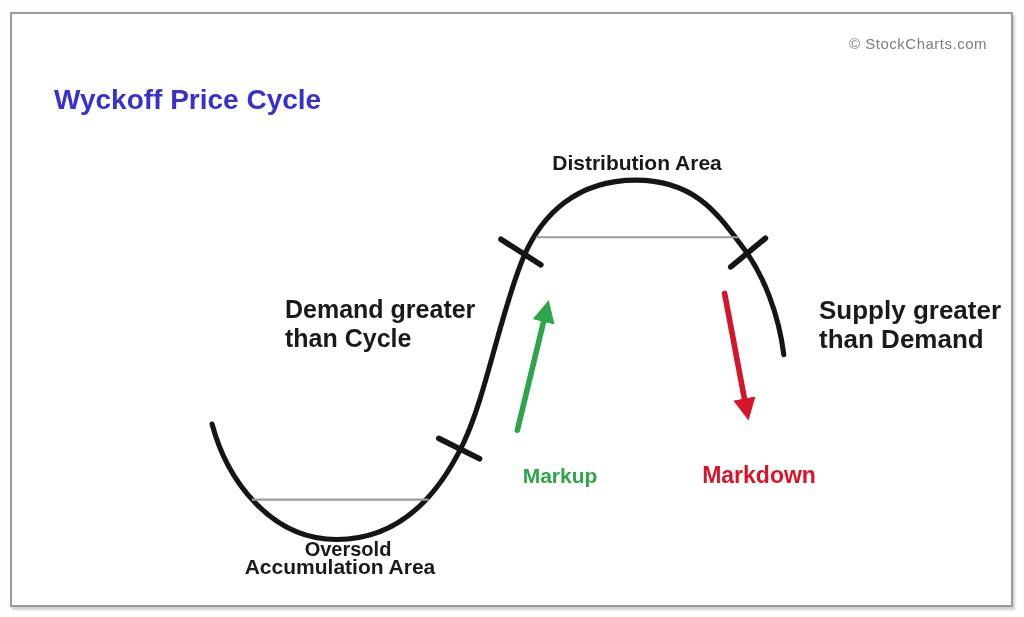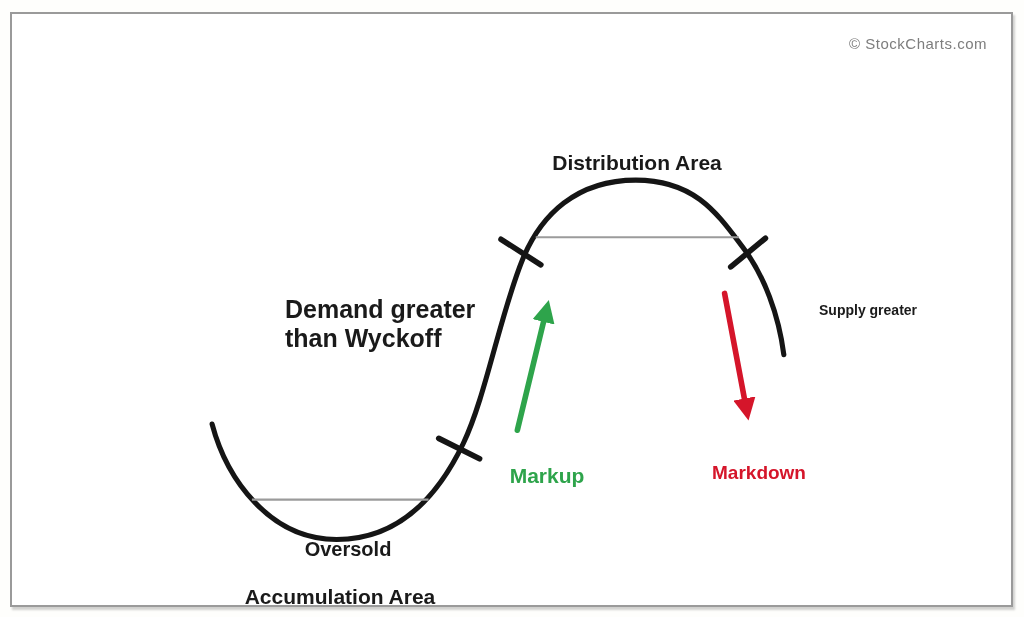--- a/index.html
+++ b/index.html
@@ -48,34 +48,35 @@
   .lbl {
     position: absolute;
     font-weight: bold; color: var(--label-black);
     white-space: nowrap;
     margin-top: 12px;
   }
   .lbl.centered { transform: translateX(-50%); text-align: center; }
   .lbl-distribution { left: 625px; top: 125px; font-size: 21px; }
   .lbl-overbought   { left: 616px; top: 199px; font-size: 20px; }
   .lbl-oversold     { left: 336px; top: 512px; font-size: 20px; }
-  .lbl-accumulation { left: 328px; top: 559px; font-size: 21px; }
+  .lbl-accumulation { left: 328px; top: 529px; font-size: 21px; }
   .lbl-demand { left: 273px; top: 269px; font-size: 25px; line-height: 29px; }
-  .lbl-supply { left: 807px; top: 270px; font-size: 14px; line-height: 29px; }
-  .lbl-markup   { left: 535px; top: 438px; font-size: 21px; color: var(--markup-green); }
-  .lbl-markdown { left: 747px; top: 436px; font-size: 19px; color: var(--markdown-red); }
+  .lbl-supply { left: 807px; top: 270px; font-size: 26px; line-height: 29px; }
+  .lbl-markup   { left: 548px; top: 438px; font-size: 21px; color: var(--markup-green); }
+  .lbl-markdown { left: 747px; top: 436px; font-size: 23px; color: var(--markdown-red); }
   .lbl-line { display: block; }
 </style>
 </head>
 <body>
 
 <div class="canvas">
   <div class="frame">
 
     <div class="copyright">© StockCharts.com</div>
+    <div class="title">Wyckoff Price Cycle</div>
 
     <svg class="diagram-svg" viewBox="10 12 1003 595" width="1003" height="595" style="left:0;top:0;">
       <defs>
         <marker id="ah-green" viewBox="0 0 10 10" refX="6.5" refY="5" markerWidth="4" markerHeight="4" orient="auto">
           <path class="ah-green" d="M0 0 L10 5 L0 10 z"></path>
         </marker>
         <marker id="ah-red" viewBox="0 0 10 10" refX="6.5" refY="5" markerWidth="4" markerHeight="4" orient="auto">
           <path class="ah-red" d="M0 0 L10 5 L0 10 z"></path>
         </marker>
       </defs>
@@ -99,25 +100,26 @@
       <line class="arrow-green" x1="505" y1="415" x2="534" y2="295" marker-end="url(#ah-green)"></line>
 
       <line class="arrow-red" x1="708" y1="281" x2="730" y2="398" marker-end="url(#ah-red)"></line>
     </svg>
 
     <div class="lbl centered lbl-distribution">Distribution Area</div>
 
 
     <div class="lbl lbl-demand">
       <span class="lbl-line">Demand greater</span>
-      <span class="lbl-line">than Wyckoff</span>
+      <span class="lbl-line">than Cycle</span>
     </div>
 
     <div class="lbl lbl-supply">
       <span class="lbl-line">Supply greater</span>
+      <span class="lbl-line">than Demand</span>
     </div>
 
     <div class="lbl centered lbl-markup">Markup</div>
 
     <div class="lbl centered lbl-markdown">Markdown</div>
 
     <div class="lbl centered lbl-oversold">Oversold</div>
 
     <div class="lbl centered lbl-accumulation">Accumulation Area</div>
 

